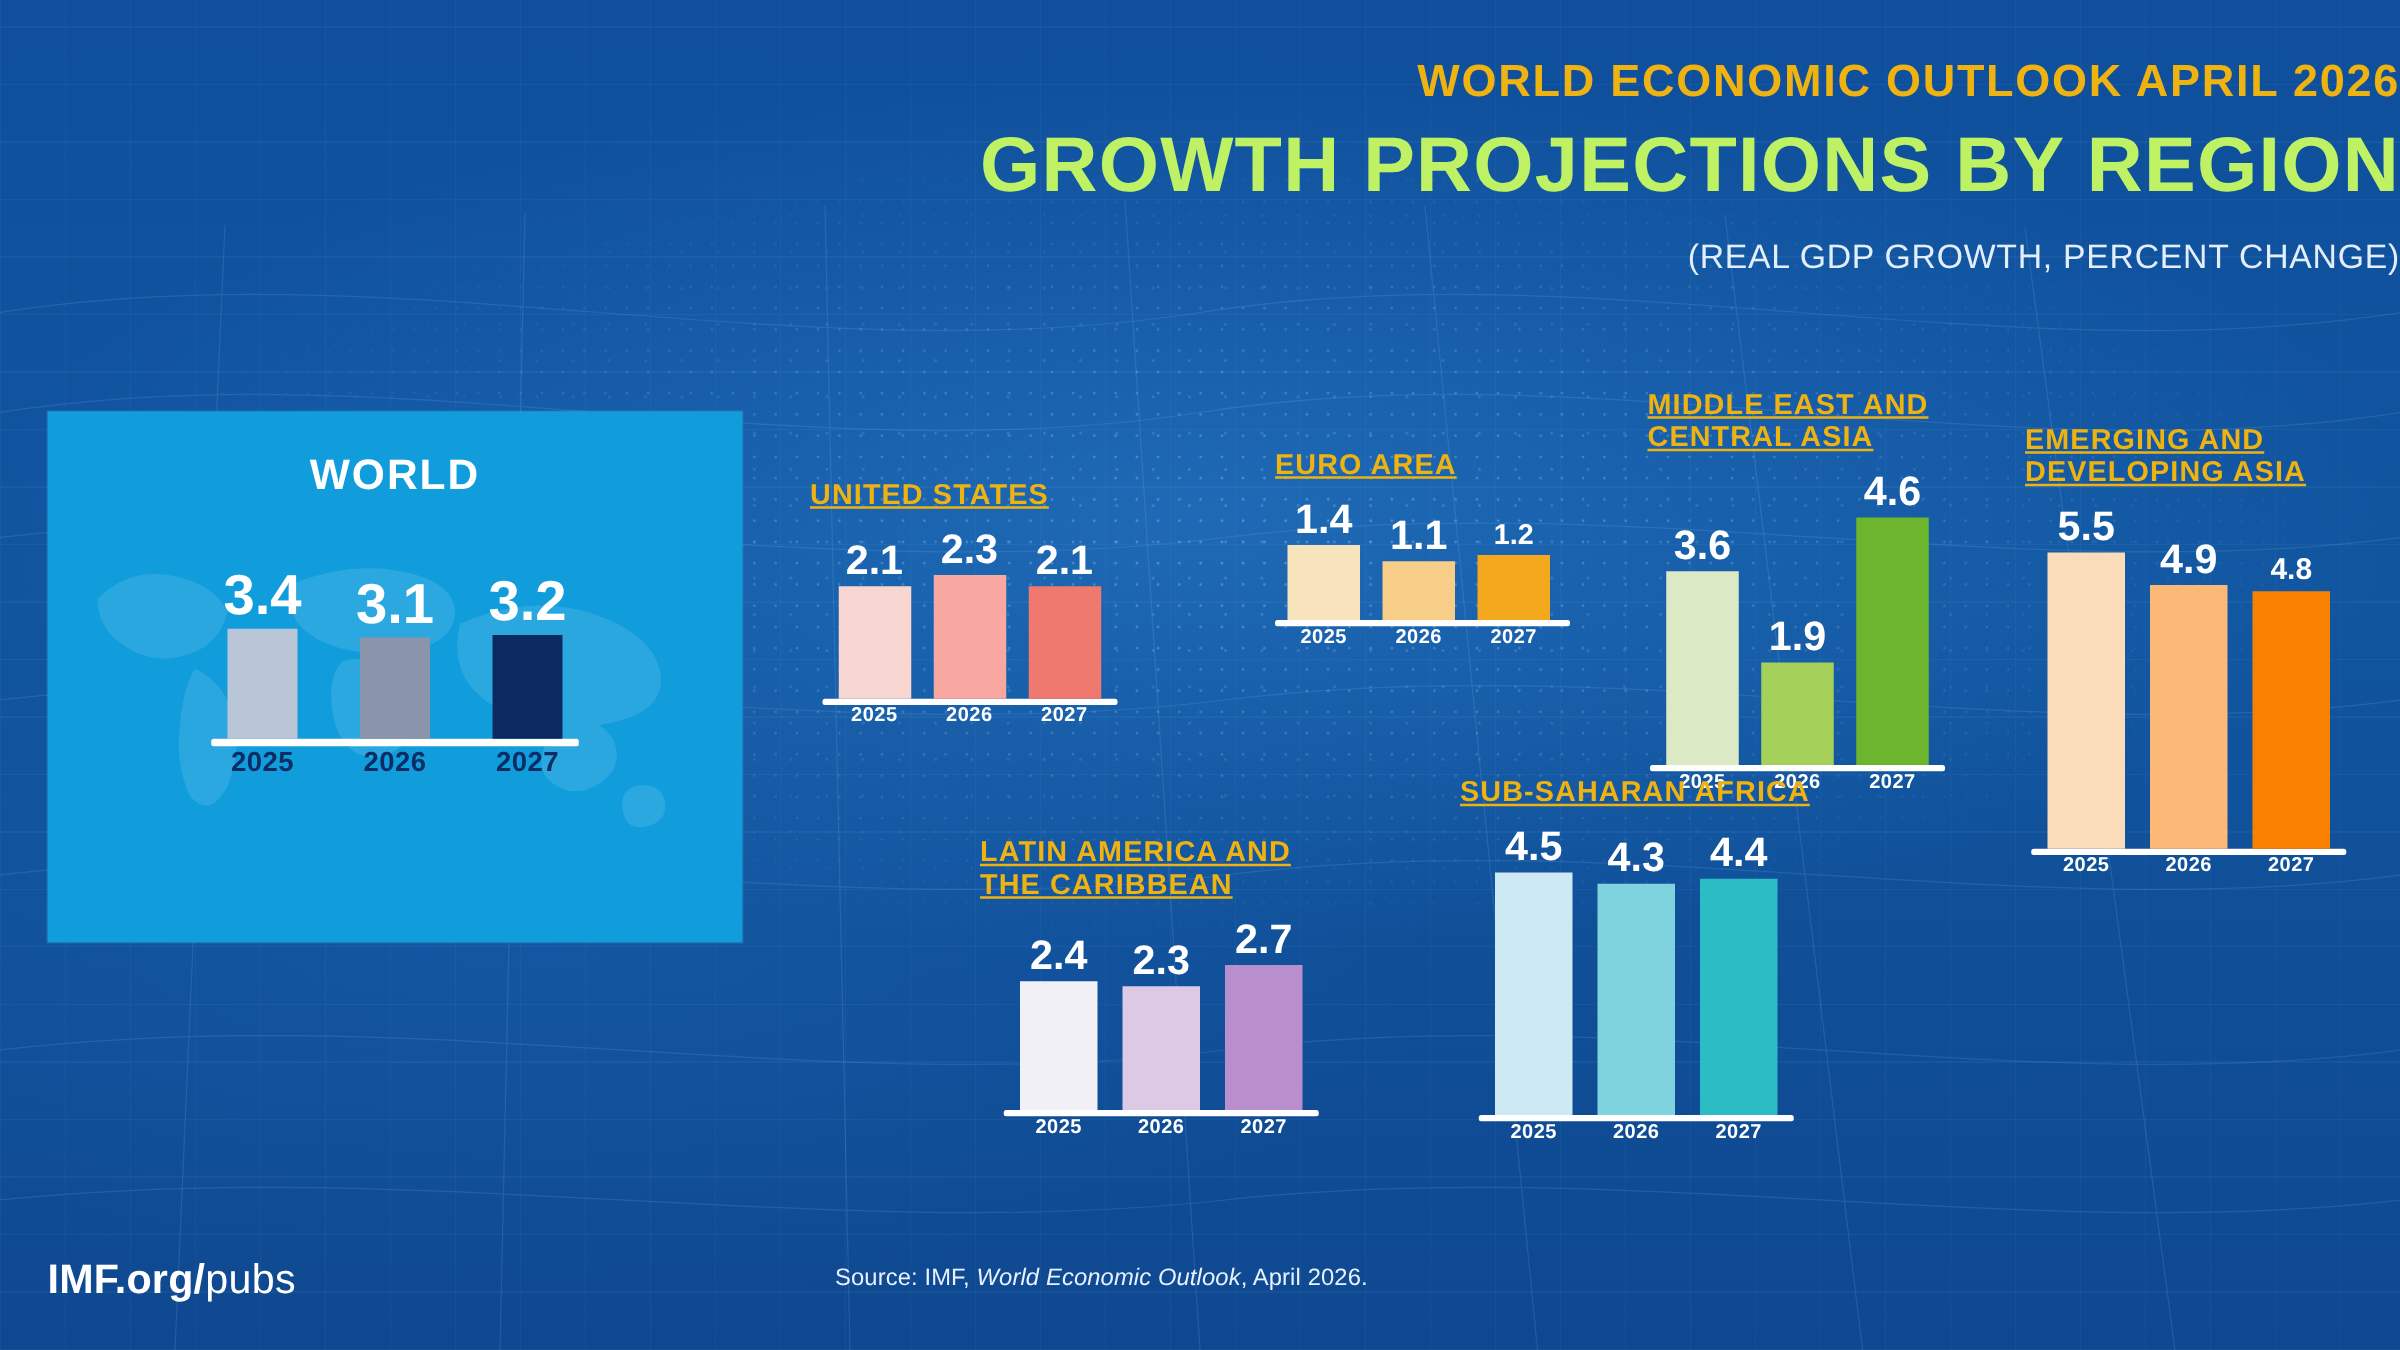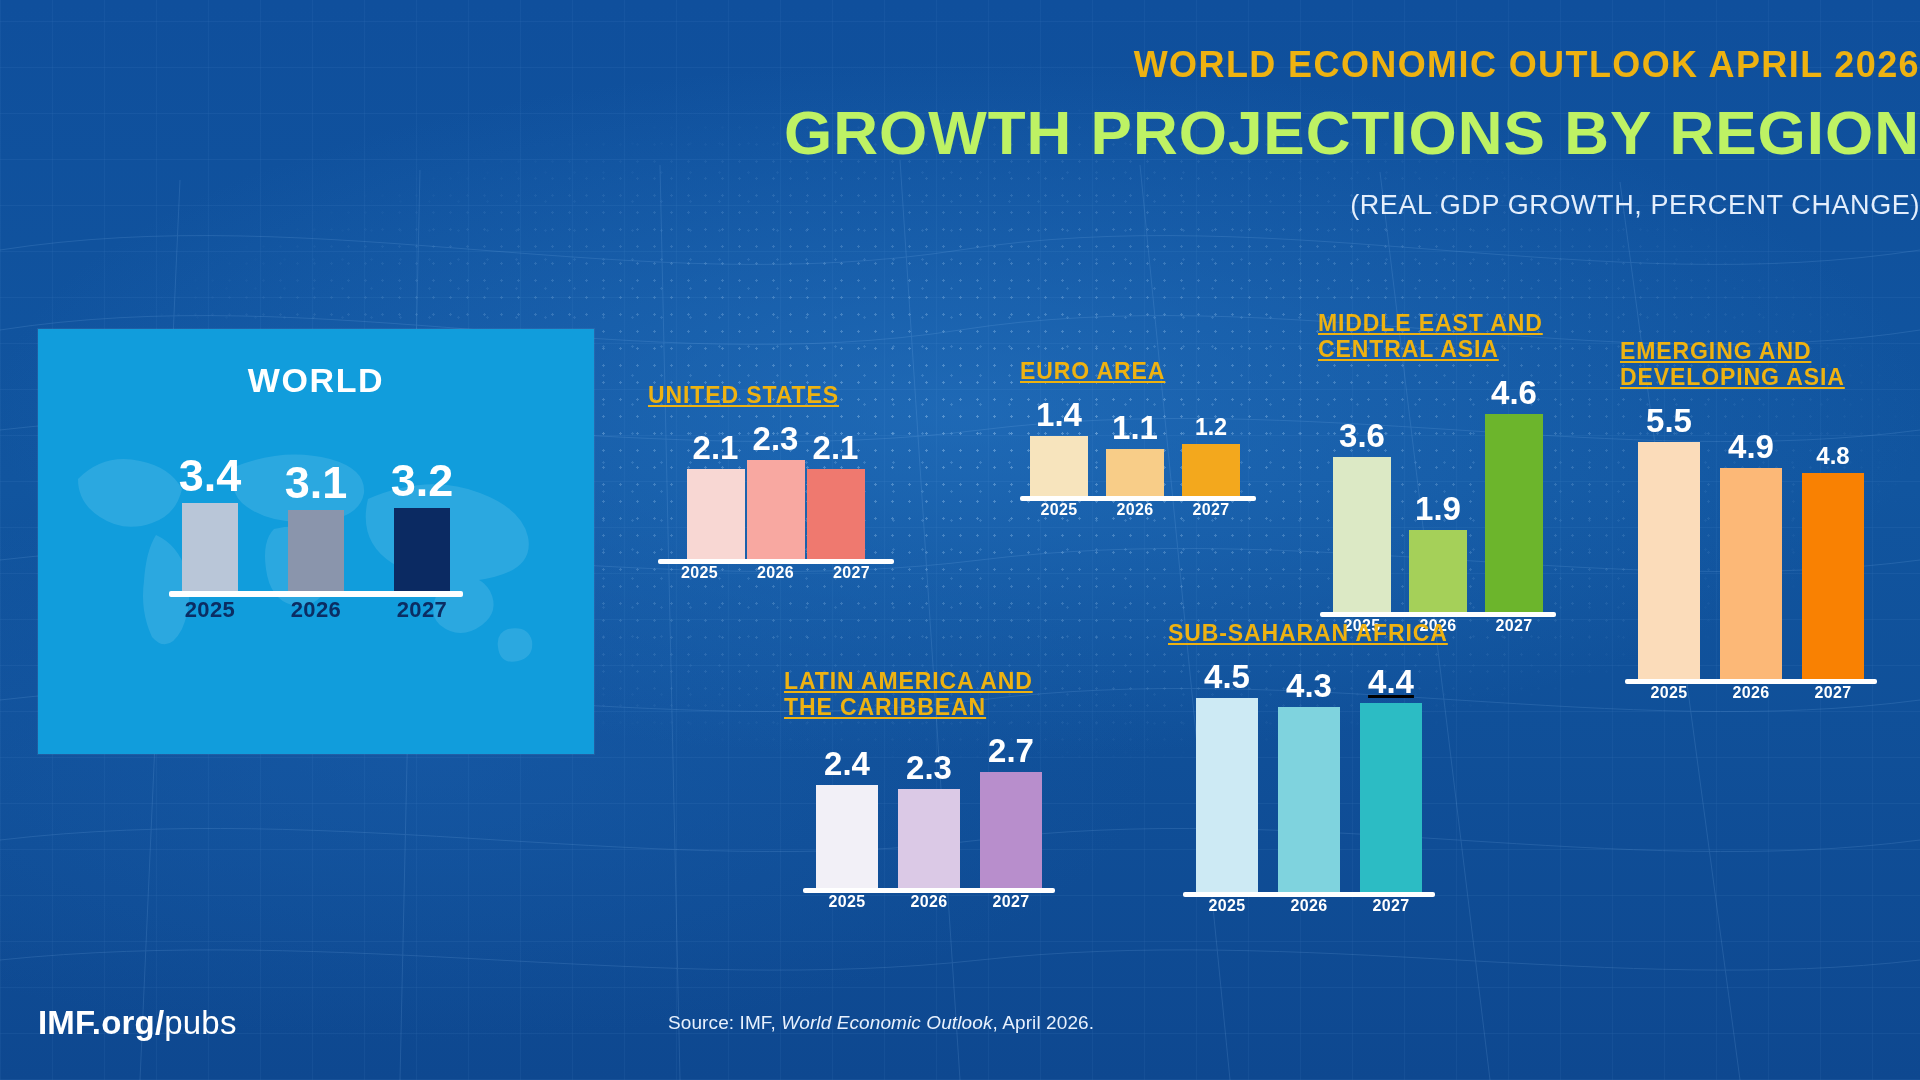--- a/index.html
+++ b/index.html
@@ -176,21 +176,21 @@
         <div class="year" style="width: 56px; font-size: 22px; color: rgb(11, 45, 99);">2026</div>
         <div class="year" style="width: 56px; font-size: 22px; color: rgb(11, 45, 99);">2027</div>
       </div>
   </div>
 </div>
 
 <div id="satellites">
     <div class="panel" style="left: 648px; top: 382px; width: 255px;">
       <div class="panel-title">UNITED STATES</div>
       <div class="chart">
-        <div class="bars" style="height: 143px; gap: 2px;">
+        <div class="bars" style="height: 143px; gap: 18px;">
           <div class="bar-col" style="width: 58px;">
             <div class="bar-val" style="font-size: 33px;">2.1</div>
             <div class="bar" style="height: 90px; background: rgb(248, 215, 211);"></div>
           </div>
           <div class="bar-col" style="width: 58px;">
             <div class="bar-val" style="font-size: 33px;">2.3</div>
             <div class="bar" style="height: 99px; background: rgb(248, 168, 161);"></div>
           </div>
           <div class="bar-col" style="width: 58px;">
             <div class="bar-val" style="font-size: 33px;">2.1</div>
@@ -285,21 +285,21 @@
       <div class="chart">
         <div class="bars" style="height: 238px; gap: 20px;">
           <div class="bar-col" style="width: 62px;">
             <div class="bar-val" style="font-size: 33px;">4.5</div>
             <div class="bar" style="height: 194px; background: rgb(205, 234, 244);"></div>
           </div>
           <div class="bar-col" style="width: 62px;">
             <div class="bar-val" style="font-size: 33px;">4.3</div>
             <div class="bar" style="height: 185px; background: rgb(127, 211, 222);"></div>
           </div>
-          <div class="bar-col" style="width: 62px; text-decoration: underline;">
+          <div class="bar-col" style="width: 62px;">
             <div class="bar-val" style="font-size: 33px;">4.4</div>
             <div class="bar" style="height: 189px; background: rgb(44, 188, 196);"></div>
           </div>
         </div>
         <div class="axis" style="width: 252px; margin: 0px auto;"></div>
         <div class="years" style="width: 226px; margin: 0px auto; gap: 20px;">
           <div class="year" style="width: 62px; font-size: 16px;">2025</div>
           <div class="year" style="width: 62px; font-size: 16px;">2026</div>
           <div class="year" style="width: 62px; font-size: 16px;">2027</div>
         </div>

